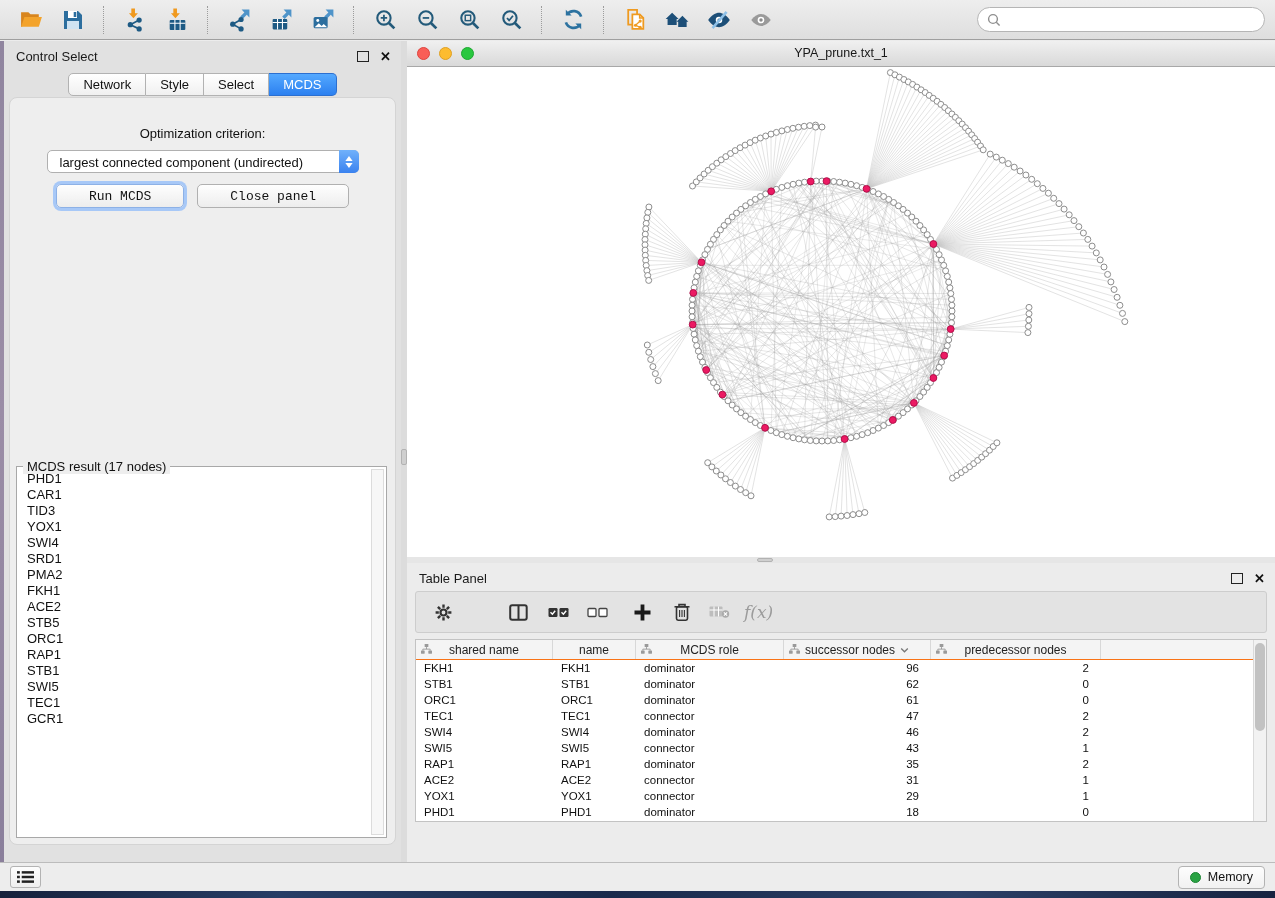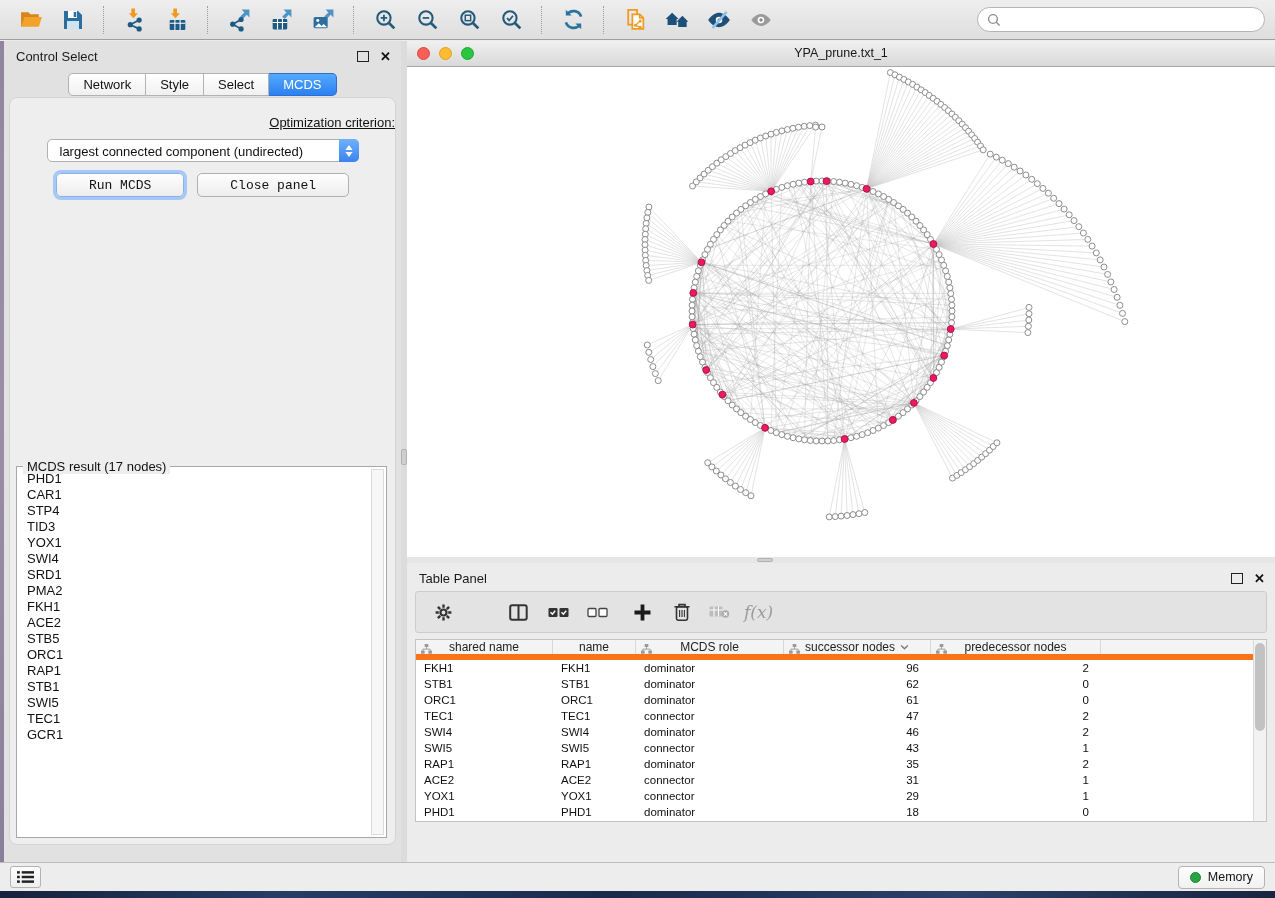--- a/index.html
+++ b/index.html
@@ -31,21 +31,21 @@
   .win-float{width:10px;height:9px;border:1.6px solid #222;background:transparent;}
   .win-close{font-size:13px;font-weight:700;color:#111;line-height:1;}
   .ctabs{position:absolute;left:0;top:32px;width:100%;display:flex;justify-content:center;z-index:2;}
   .seg-tab{height:21px;line-height:21px;padding:0 14px;font-size:13px;color:#111;
     background:linear-gradient(#ffffff,#f0f0f0);border:1px solid #b2b2b2;border-left:none;cursor:default;}
   .seg-tab.first{border-left:1px solid #b2b2b2;border-radius:5px 0 0 5px;}
   .seg-tab.last{border-radius:0 5px 5px 0;}
   .seg-tab.selected{background:linear-gradient(#54a9ff,#2c80f0);border-color:#2b6fd0;color:#fff;}
   .cbody{position:absolute;left:5px;right:5px;top:56px;bottom:17px;background:#eeeeee;
     border:1px solid #d4d4d4;border-radius:8px;}
-  .opt-label{margin-top:17px;text-align:right;font-size:13px;text-decoration:underline;}
+  .opt-label{margin-top:28px;text-align:center;font-size:13px;}
   .cselect{position:relative;margin:9px auto 0;width:312px;height:23px;background:#fff;
     border:1px solid #b0b0b0;border-radius:5px;font-size:13px;line-height:23px;
     padding-left:12px;box-sizing:border-box;}
   .stepper{position:absolute;right:-1px;top:-1px;bottom:-1px;width:20px;border-radius:0 5px 5px 0;
     background:linear-gradient(#70b1fb,#3a82ef);display:flex;flex-direction:column;
     align-items:center;justify-content:center;gap:2px;}
   .btnrow{margin-top:11px;display:flex;justify-content:center;gap:13px;}
   .btn{height:24px;padding:0 32px;font-size:13px;font-family:Liberation Mono, monospace;
     border:1px solid #b0b0b0;border-radius:5px;background:linear-gradient(#fefefe,#ededed);color:#111;}
   .btn.focus-ring{box-shadow:0 0 0 3px rgba(110,170,255,.55);border-color:#8db1e6;}
@@ -81,21 +81,21 @@
 
   
   .table-panel{position:absolute;left:0;top:522px;width:868px;height:299px;background:#ececec;}
   .tp-toolbar{position:absolute;left:8px;right:8px;top:28px;height:42px;background:#e3e3e3;
     border:1px solid #cdcdcd;border-radius:3px;box-sizing:border-box;display:flex;align-items:center;
     padding-left:18px;}
   .ticon{display:flex;align-items:center;justify-content:center;background:transparent;border:none;padding:0;}
   .fx{font-family:"DejaVu Serif",serif;font-style:italic;font-size:17px;color:#9b9b9b;}
   .table-wrap{position:absolute;left:8px;right:8px;top:76px;height:183px;background:#fff;
     border:1px solid #c3c3c3;box-sizing:border-box;overflow:hidden;}
-  .thead{display:flex;height:20px;background:#f4f4f4;border-bottom:6px solid #f97316;box-sizing:border-box;}
+  .thead{display:flex;height:20px;background:#f4f4f4;border-bottom:1px solid #f97316;box-sizing:border-box;}
   .th{position:relative;display:flex;align-items:center;justify-content:center;
     font-size:12px;color:#222;border-right:1px solid #d8d8d8;box-sizing:border-box;}
   .th .tree{position:absolute;left:5px;top:4px;}
   .th .sortch{margin-left:5px;display:flex;align-items:center;}
   .th.fill{flex:1;border-right:none;}
   .tr{display:flex;height:16px;align-items:center;font-size:11.5px;color:#111;}
   .td{box-sizing:border-box;padding-left:8px;white-space:nowrap;overflow:hidden;}
   .td.num{text-align:right;padding-right:12px;padding-left:0;}
   .vsb{position:absolute;right:0;top:0;bottom:0;width:12px;background:#f2f2f2;border-left:1px solid #dadada;}
   .vsb-thumb{position:absolute;left:1px;right:1px;top:3px;height:88px;background:#c2c2c2;border-radius:6px;}
@@ -294,21 +294,20 @@
       </div>
       <div class="btnrow">
         <button class="btn focus-ring">Run MCDS</button>
         <button class="btn">Close panel</button>
       </div>
       <div class="groupbox">
         <span class="gb-legend">MCDS result (17 nodes)</span>
         <div class="mcds-list" id="mcds-list">
             <div class="mcds-item">PHD1</div>
             <div class="mcds-item">CAR1</div>
-            <div class="mcds-item">STP4</div>
             <div class="mcds-item">TID3</div>
             <div class="mcds-item">YOX1</div>
             <div class="mcds-item">SWI4</div>
             <div class="mcds-item">SRD1</div>
             <div class="mcds-item">PMA2</div>
             <div class="mcds-item">FKH1</div>
             <div class="mcds-item">ACE2</div>
             <div class="mcds-item">STB5</div>
             <div class="mcds-item">ORC1</div>
             <div class="mcds-item">RAP1</div>

